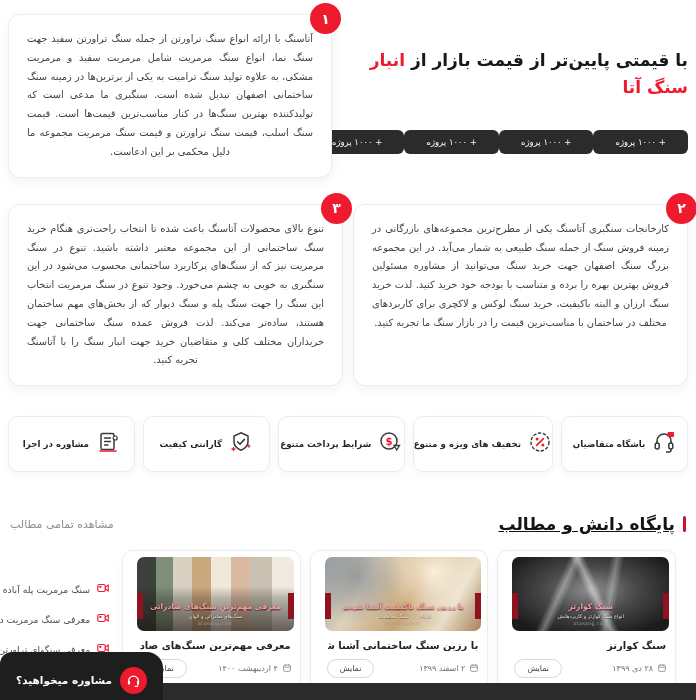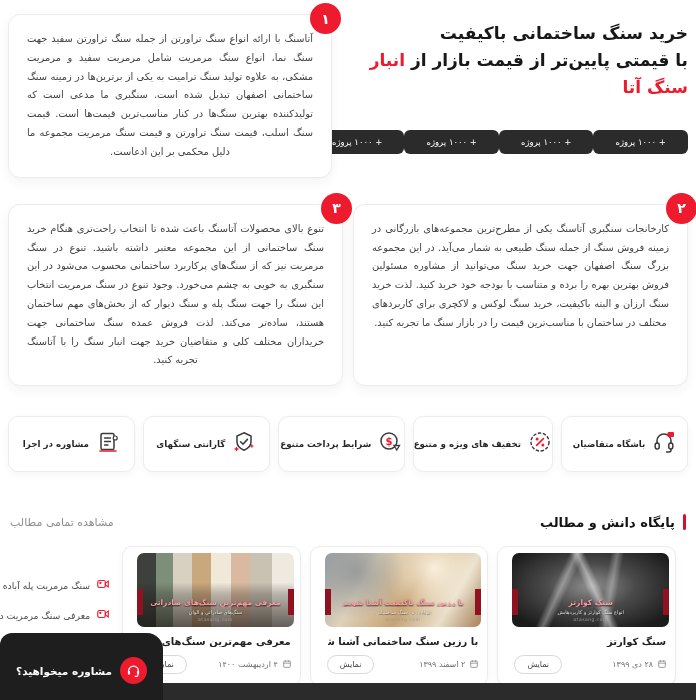--- a/index.html
+++ b/index.html
@@ -44,21 +44,21 @@
     box-shadow:0 3px 8px rgba(0,0,0,.04); display:flex; align-items:center; justify-content:center;
     gap:7px; cursor:pointer;
   }
   .feat .label { font-size:8.7px; font-weight:bold; color:#262626; white-space:nowrap; }
   .feat svg { flex:0 0 auto; }
 
   
   .k-head { display:flex; justify-content:space-between; align-items:center; margin-top:42px; padding:0 10px; }
   .k-title { display:flex; align-items:center; gap:8px; }
   .k-bar { width:3px; height:16px; background:#d40f2c; border-radius:2px; }
-  .k-title h2 { font-size:13px; color:#141414; font-weight:bold; }
+  .k-title h2 { font-size:17px; color:#141414; font-weight:bold;text-decoration:underline; }
   .view-all { font-size:11px; color:#8f8f8f; cursor:pointer; }
 
   
   .content { display:flex; gap:12px; margin-top:16px; padding:0 20px 0 10px; }
   .articles { flex:1; display:flex; gap:9px; }
   .acard {
     flex:1; background:#fff; border:1px solid #ececec; border-radius:10px;
     box-shadow:0 3px 8px rgba(0,0,0,.04); padding:6px 6px 8px 14px; min-width:0;
   }
   .banner {
@@ -100,37 +100,37 @@
   }
 
   
   .videos { width:230px; padding-top:28px; display:flex; flex-direction:column; gap:8px; }
   .vrow { display:flex; align-items:center; gap:6px; height:22px; cursor:pointer; }
   .v-title { flex:1; font-size:9.3px; color:#4d4d4d; white-space:nowrap; overflow:hidden; }
 
   
   .footer-bar { position:absolute; left:0; right:0; bottom:0; height:17px; background:#2b2b2b; }
   .chat {
-    position:absolute; left:0; bottom:0; width:163px; height:67px; background:#1e1e1e;
+    position:absolute; left:0; bottom:0; width:163px; height:48px; background:#1e1e1e;
     border-radius:12px 16px 0 0; z-index:5; display:flex; align-items:center; justify-content:center;
     gap:8px; cursor:pointer; padding-top:8px;
   }
   .chat .label { color:#fff; font-size:10.5px; font-weight:bold; }
   .chat-circle {
     width:27px; height:27px; border-radius:50%; background:#ee1b2e;
     display:flex; align-items:center; justify-content:center;
   }
 </style>
 </head>
 <body>
 
 <div class="hero">
   <div class="hero-text">
     <h1>
-      <span>خرید سنگ ساختمانی باکیفیت</span><br>
+      <br>
       <span>با قیمتی پایین‌تر از قیمت بازار از </span><span class="red">انبار سنگ آتا</span>
     </h1>
     <div class="btn-row">
       <button class="proj-btn">+ ۱۰۰۰ پروژه</button>
       <button class="proj-btn">+ ۱۰۰۰ پروژه</button>
       <button class="proj-btn">+ ۱۰۰۰ پروژه</button>
       <button class="proj-btn">+ ۱۰۰۰ پروژه</button>
     </div>
   </div>
   <div class="icard">
@@ -186,21 +186,21 @@
   </div>
   <div class="feat">
     <span>
       <svg width="24" height="24" viewBox="0 0 24 24" fill="none">
           <path d="M12 2.8 19 6v5.8c0 4.2-3 6.8-7 8.4-4-1.6-7-4.2-7-8.4V6z" stroke="#3a3a3a" stroke-width="1.5"></path>
           <path d="m8.6 11.8 2.4 2.4 4.4-4.8" stroke="#3a3a3a" stroke-width="1.6" stroke-linecap="round"></path>
           <path d="M4.5 17.5v3M3 19h3" stroke="#ee1b2e" stroke-width="1.3" stroke-linecap="round"></path>
           <path d="M19.8 14.8v2.4M18.6 16h2.4" stroke="#ee1b2e" stroke-width="1.2" stroke-linecap="round"></path>
         </svg>
     </span>
-    <span class="label">گارانتی سنگهای</span>
+    <span class="label">گارانتی کیفیت</span>
   </div>
   <div class="feat">
     <span>
       <svg width="24" height="24" viewBox="0 0 24 24" fill="none">
           <rect x="5" y="3.5" width="13" height="16" rx="1.6" stroke="#3a3a3a" stroke-width="1.5"></rect>
           <path d="M8.5 8h6M8.5 11.5h6M8.5 15h3.5" stroke="#3a3a3a" stroke-width="1.3" stroke-linecap="round"></path>
           <path d="M4 21h16" stroke="#ee1b2e" stroke-width="1.6" stroke-linecap="round"></path>
           <circle cx="19.2" cy="8" r="2" stroke="#3a3a3a" stroke-width="1.2" fill="#fff"></circle>
         </svg>
     </span>

